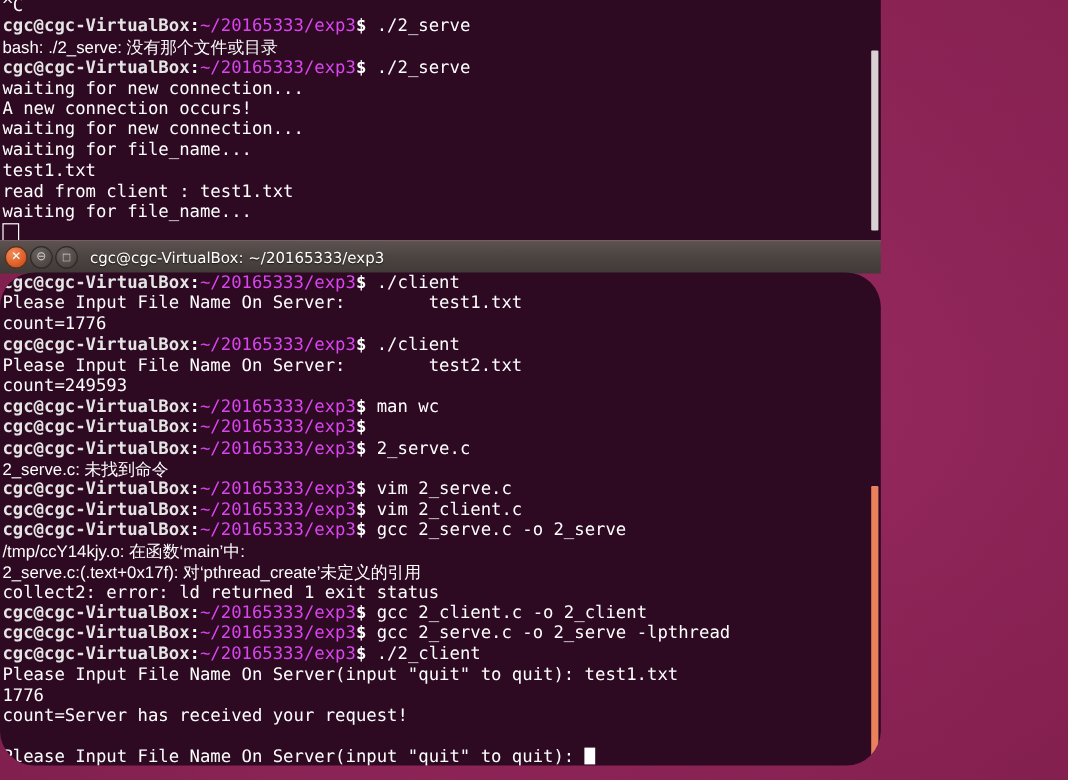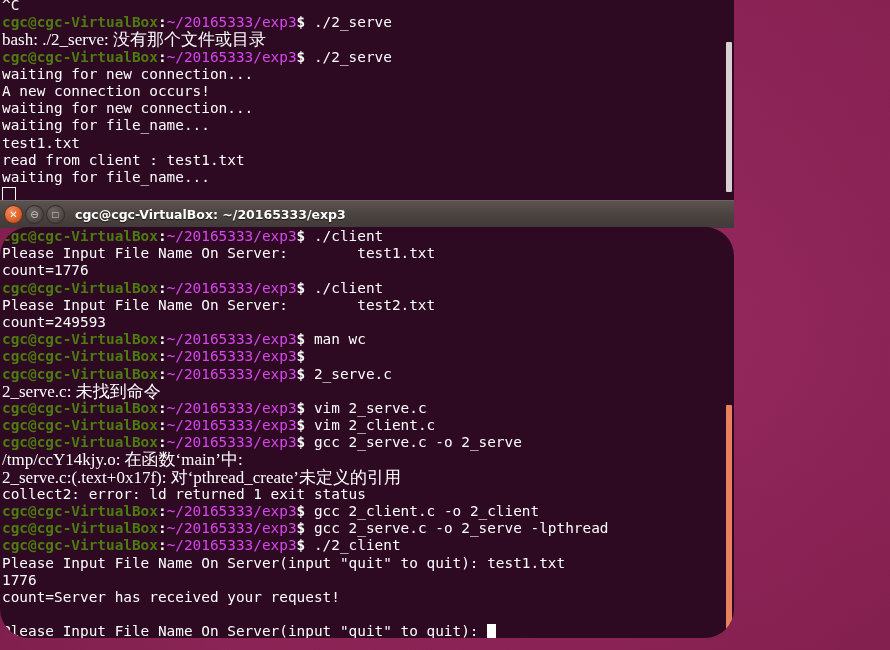--- a/index.html
+++ b/index.html
@@ -40,25 +40,25 @@
     top: 0;
     padding: 0 2px;
     font-family: "DejaVu Sans Mono", monospace;
     font-size: 14.4px;
     line-height: 17.2px;
     color: #ffffff;
     white-space: pre;
     letter-spacing: 0px;
   }
   .ln { height: 17.2px; }
-  .u { color: #4d7c0f; font-weight: bold; }     
+  .u { color: #e5e5e5; font-weight: bold; }     
   .c { color: #ffffff; font-weight: bold; }     
   .p { color: #d946ef; font-weight: normal; }     
   .w { color: #ffffff; }
-  .cn { font-family: Liberation Serif, serif; font-size: 17px; }
+  .cn { font-family: Liberation Sans, sans-serif; font-size: 14px; }
 
   
   .cursor-block {
     display: inline-block;
     width: 9px;
     height: 14px;
     background: #ffffff;
     vertical-align: -2px;
   }
   .cursor-hollow {
@@ -133,21 +133,21 @@
     border: 1px solid #2e2a28;
     color: #cfc9c7;
   }
   .wb .glyph { font-family: "DejaVu Sans", sans-serif; font-size: 10px; }
   .wb.max .glyph { font-size: 8px; }
   .wintitle {
     margin-left: 10px;
     color: #ffffff;
     font-family: "DejaVu Sans", sans-serif;
     font-size: 12.5px;
-    font-weight: bold;
+    font-weight: normal;
     text-shadow: 0 1px 1px rgba(0,0,0,0.7);
   }
   #term-bottom {
     left: 0;
     top: 27px;
     width: 734px;
     height: 411px;
     border-radius: 29px;
   }
   #term-bottom .term-screen { top: 1px; }

